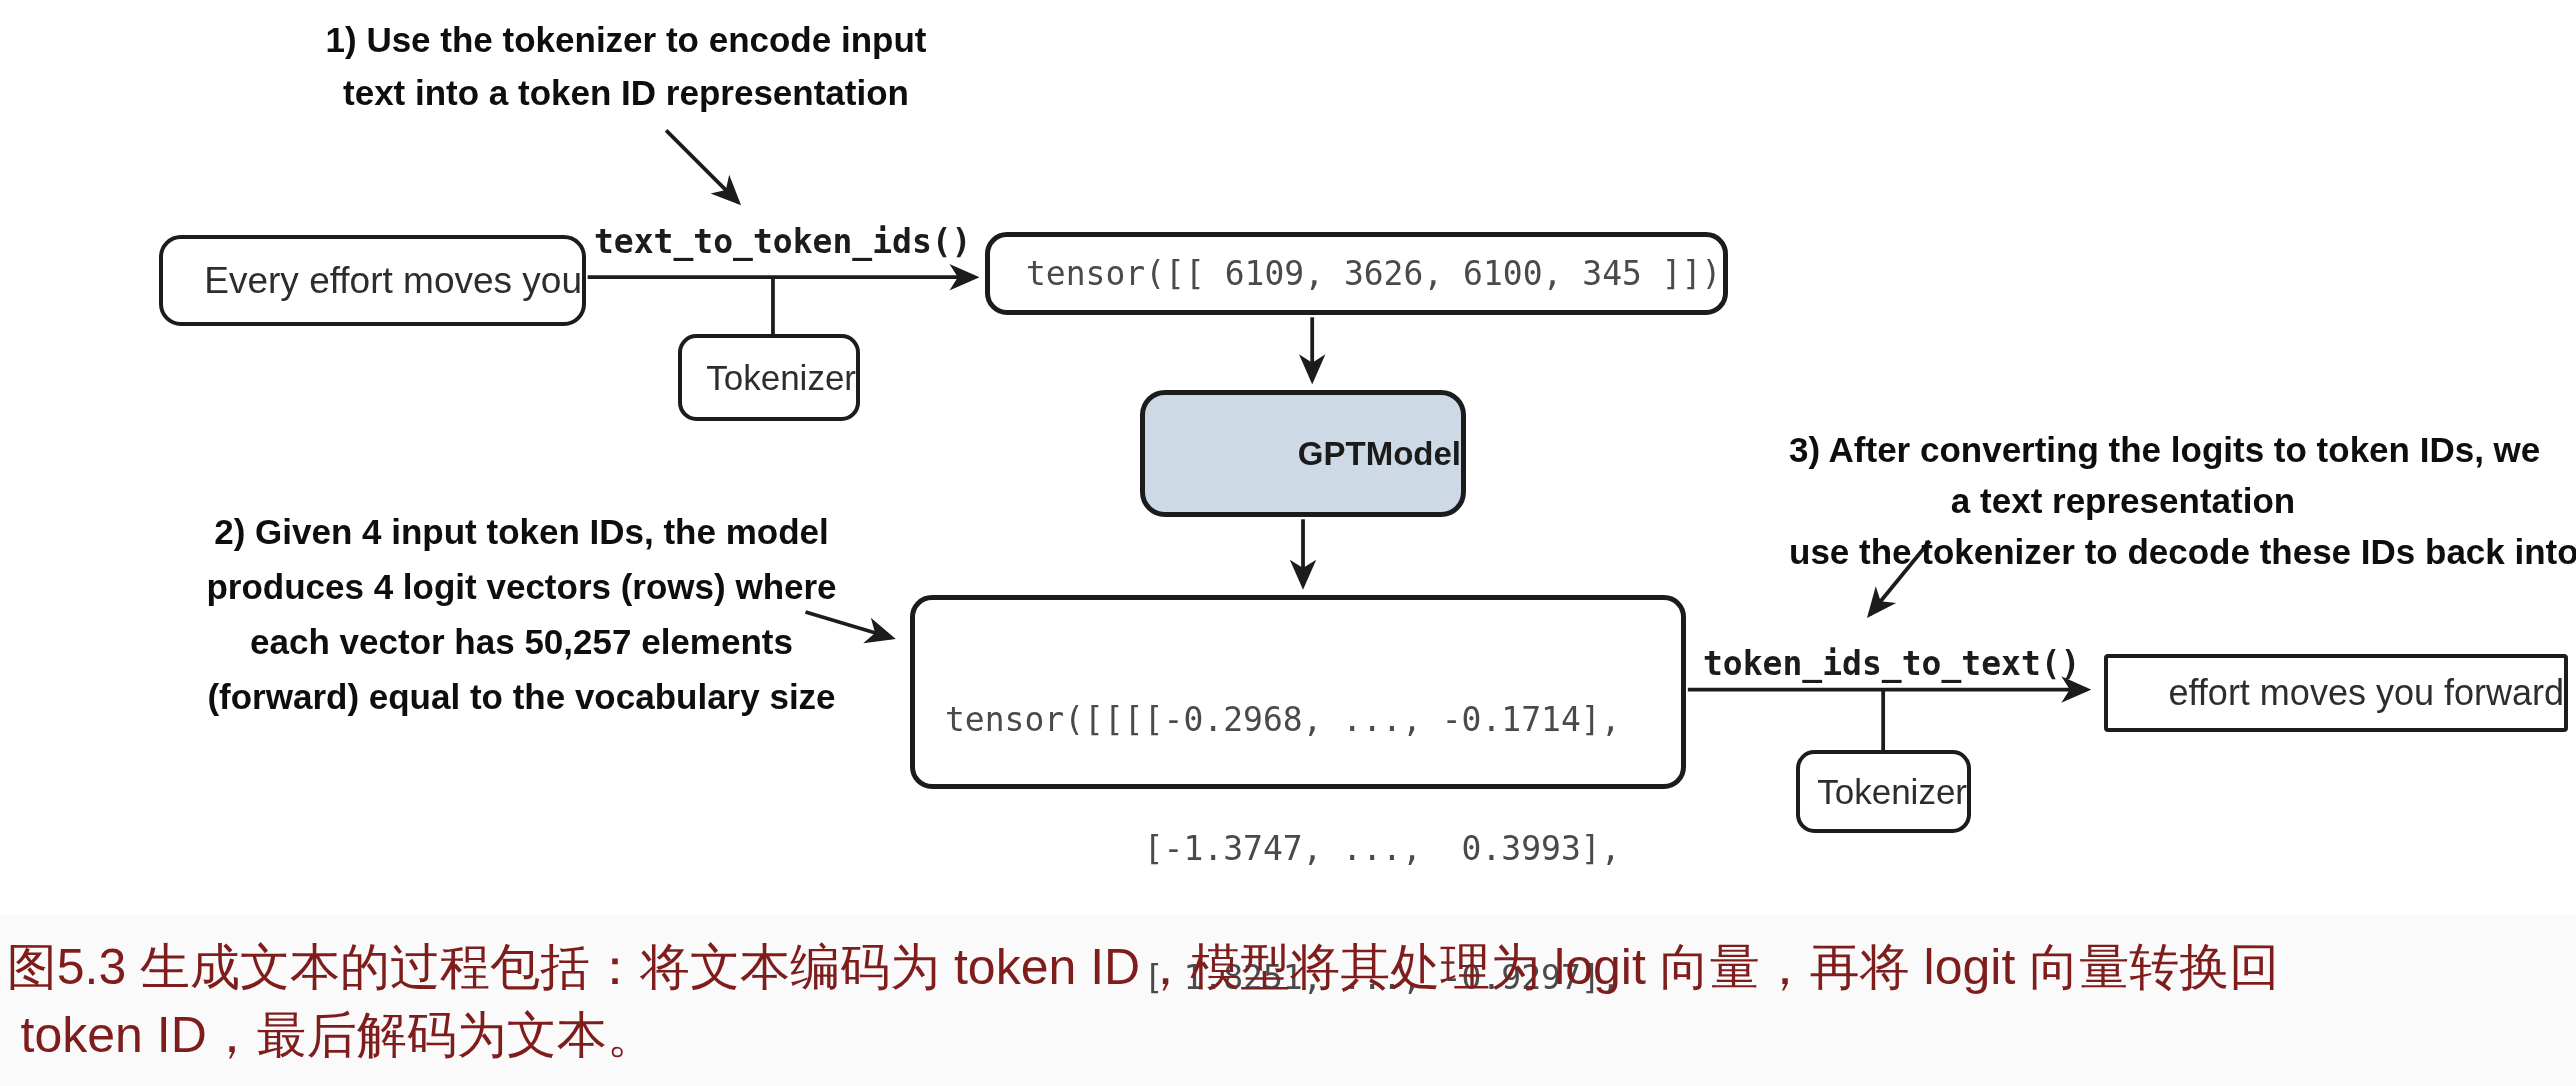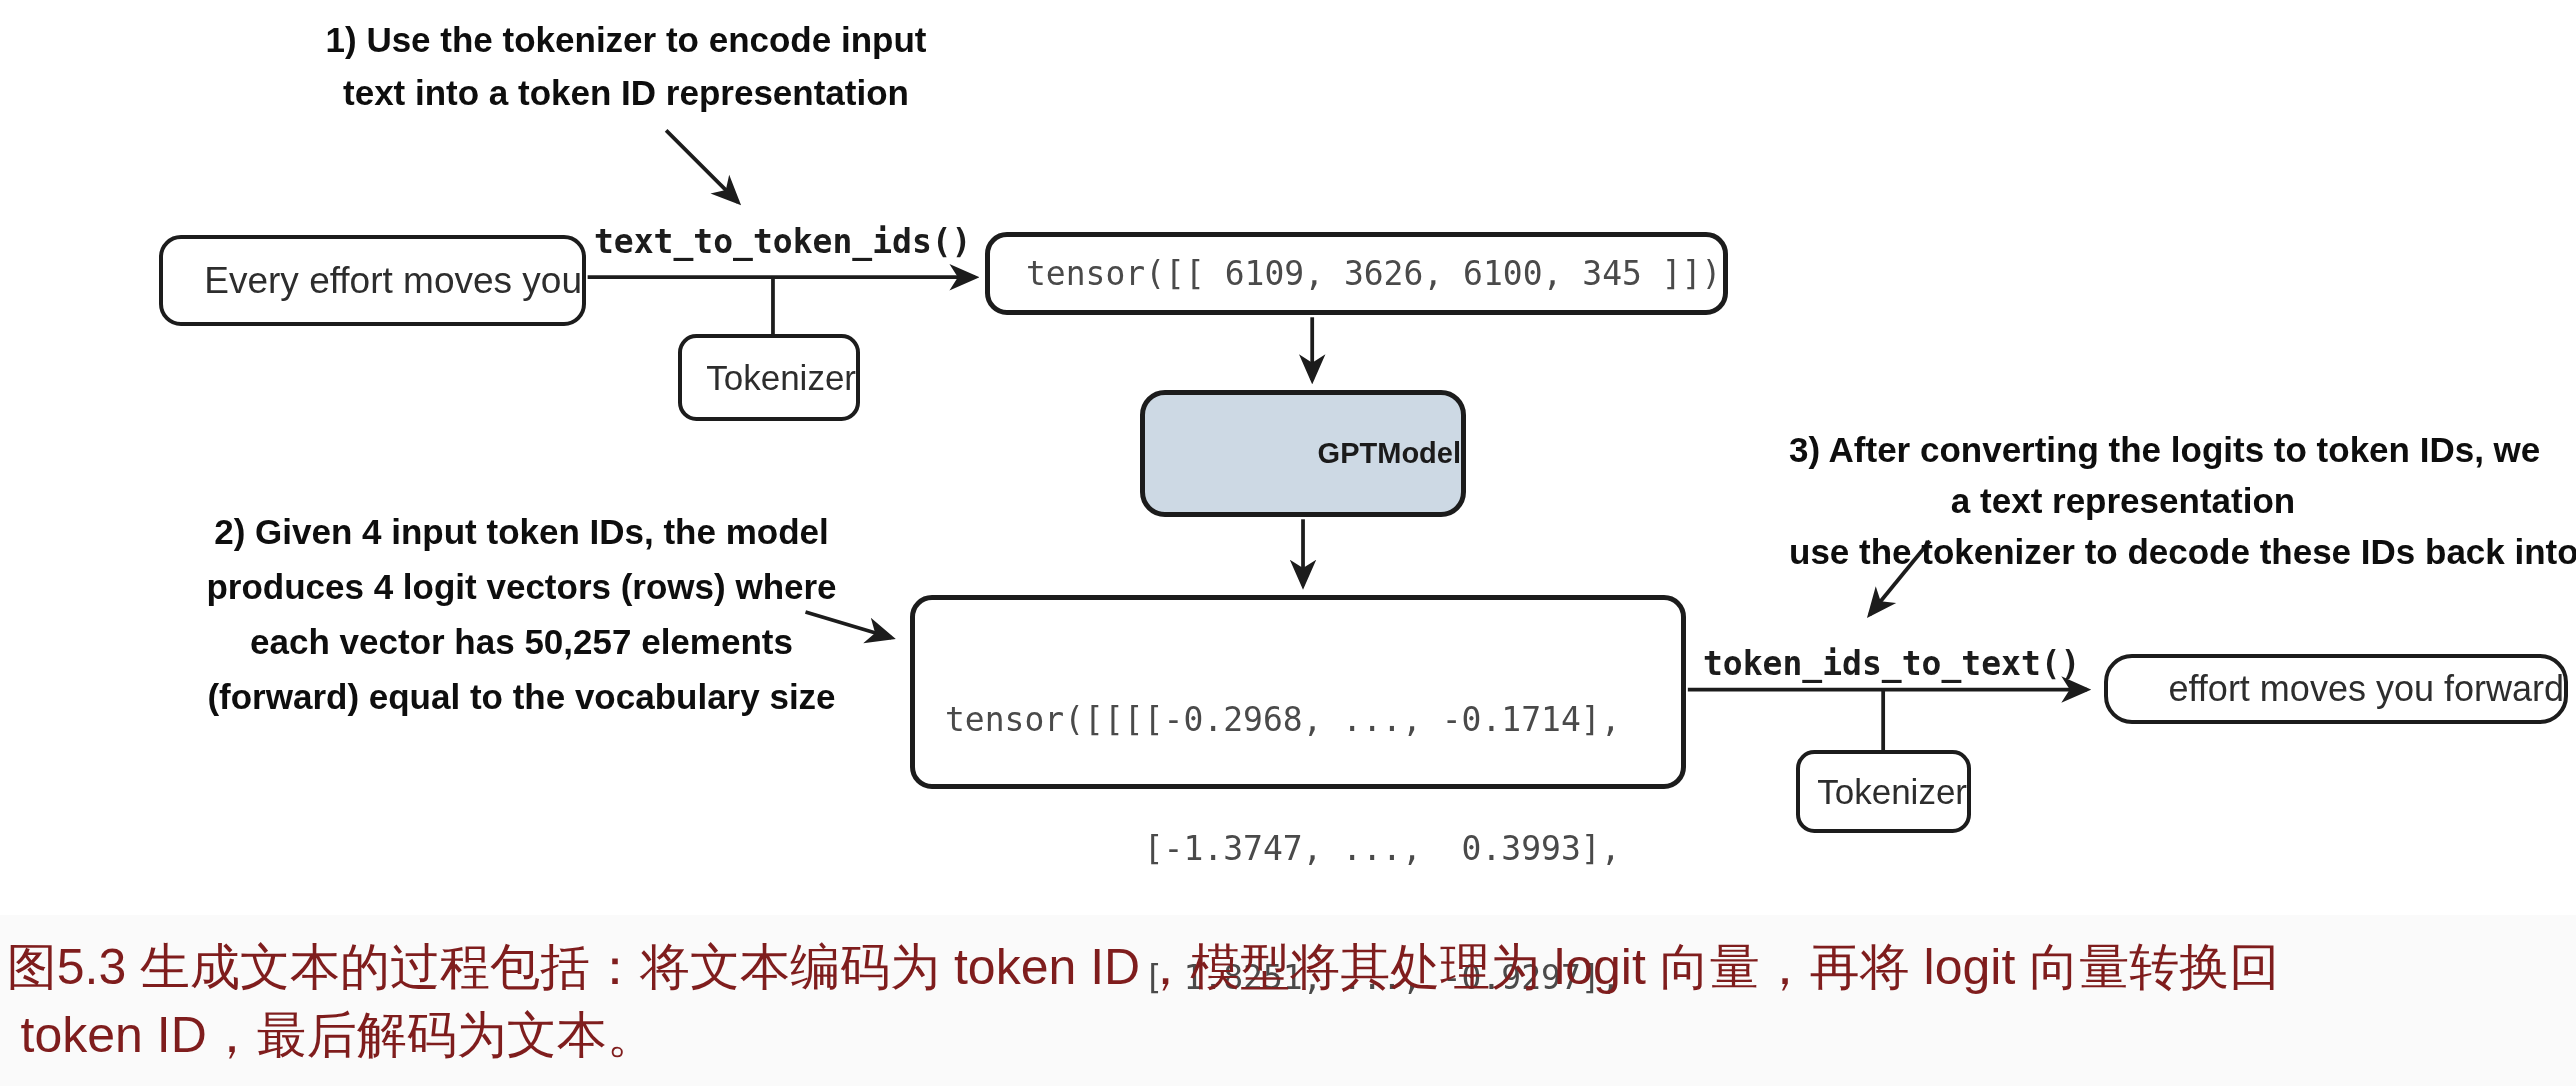--- a/index.html
+++ b/index.html
@@ -59,21 +59,21 @@
   <div class="fn-label" style="left:594px;top:222px;">text_to_token_ids()</div>
 
   <div class="box" style="left:678px;top:334px;width:182px;height:87px;font-size:35px;border-radius:18.4px;">
     <span>Tokenizer</span>
   </div>
 
   <div class="box" style="left:985px;top:232px;width:743px;height:83px;border-width:5px;justify-content:flex-start;">
     <span class="code code-gray" style="font-size:33px;padding-left:36px;">tensor([[ 6109, 3626, 6100, 345 ]])</span>
   </div>
 
-  <div class="box model" style="left:1140px;top:390px;width:326px;height:127px;font-size:29px;">
+  <div class="box model" style="left:1140px;top:390px;width:326px;height:127px;font-size:33px;">
     <span>GPTModel</span>
   </div>
 
   <div class="box" style="left:910px;top:595px;width:776px;height:194px;border-width:5px;align-items:flex-start;justify-content:flex-start;">
     <div class="code code-gray tensor-lines">
       <div>tensor([[[[-0.2968, ..., -0.1714],</div>
       <div class="indent">[-1.3747, ...,  0.3993],</div>
       <div class="indent">[ 1.8251, ..., -0.9297],</div>
       
     </div>
@@ -91,21 +91,21 @@
     <div>a text representation</div>
     <div>use the tokenizer to decode these IDs back into</div>
   </div>
 
   <div class="fn-label" style="left:1703px;top:644px;">token_ids_to_text()</div>
 
   <div class="box" style="left:1796px;top:750px;width:175px;height:83px;font-size:35px;border-radius:18.4px;">
     <span>Tokenizer</span>
   </div>
 
-  <div class="box" style="left:2104px;top:654px;width:464px;height:70px;font-size:36px;border-radius:28px;">
+  <div class="box" style="left:2104px;top:654px;width:464px;height:78px;font-size:36px;border-radius:4px;">
     <span>effort moves you forward</span>
   </div>
 
   <div class="cap" style="left:6.7px;top:937px;">图5.3 生成文本的过程包括：将文本编码为 token ID，模型将其处理为 logit 向量，再将 logit 向量转换回</div>
   <div class="cap" style="left:6.7px;top:1005px;"> token ID，最后解码为文本。</div>
 
 </div>
 
 
 </body></html>

